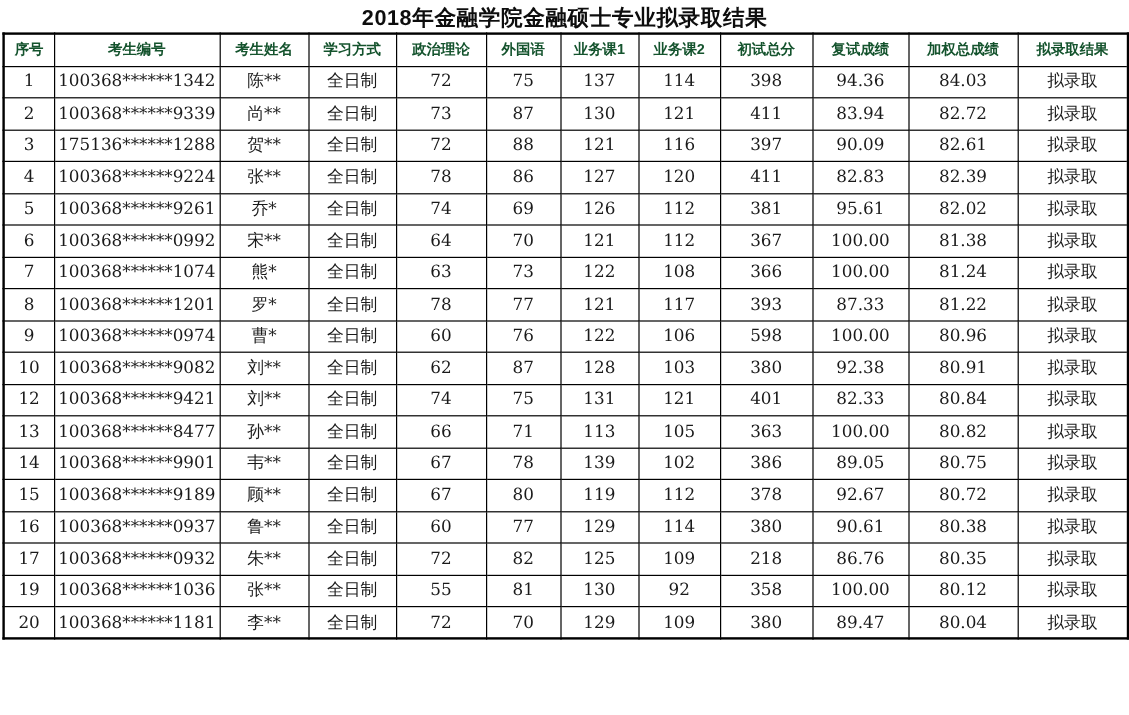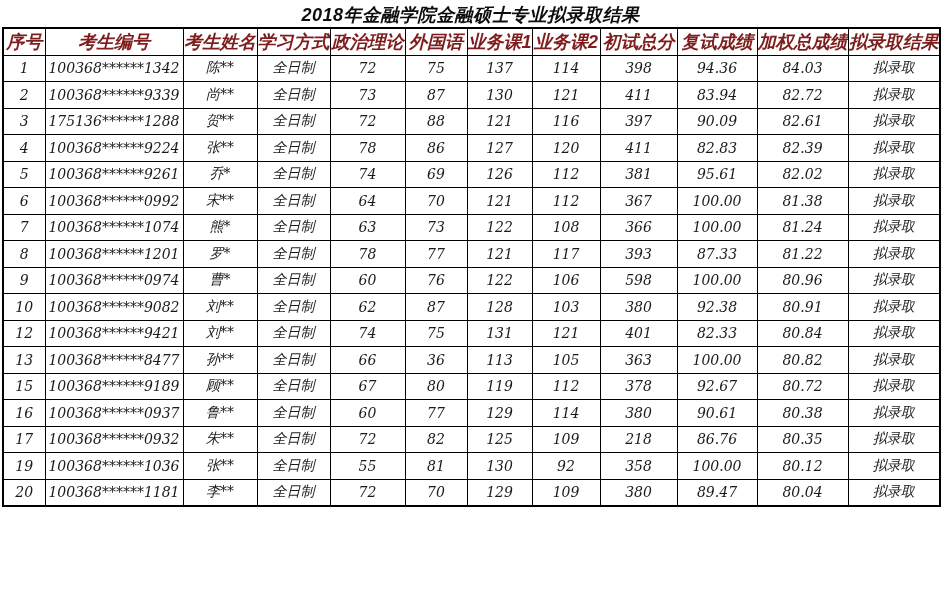--- a/index.html
+++ b/index.html
@@ -6,21 +6,20 @@
   html, body {
     width: 941px;
     background: #ffffff;
     font-family: "Liberation Sans", "DejaVu Sans", sans-serif;
   }
   .page {
     width: 941px;
     height: 596px;
     background: #ffffff;
     overflow: hidden;
-    font-style: italic;
   }
   .title {
     text-align: center;
     font-size: 18px;
     font-weight: bold;
     color: #0d0d0d;
     padding-top: 3px;
     height: 27px;
     line-height: 24px;
     letter-spacing: 0.5px;
@@ -29,23 +28,23 @@
   table.results {
     border-collapse: collapse;
     table-layout: fixed;
     margin-left: 2px;
     width: 937px;
     border: 2px solid #000000;
   }
   table.results th {
     border: 1px solid #000000;
     height: 27px;
-    font-size: 18px;
+    font-size: 12px;
     font-weight: bold;
-    color: #7f1d1d;
+    color: #14532d;
     text-align: center;
     vertical-align: middle;
     font-family: "Liberation Sans", "DejaVu Sans", sans-serif;
     overflow: hidden;
     white-space: nowrap;
   }
   table.results td {
     border: 1px solid #000000;
     height: 26.5px;
     font-size: 14px;
@@ -271,29 +270,43 @@
     <td>80.84</td>
     <td>拟录取</td>
   </tr>
 
   <tr>
     <td>13</td>
     <td>100368******8477</td>
     <td>孙**</td>
     <td>全日制</td>
     <td>66</td>
-    <td>36</td>
+    <td>71</td>
     <td>113</td>
     <td>105</td>
     <td>363</td>
     <td>100.00</td>
     <td>80.82</td>
     <td>拟录取</td>
   </tr>
 
+  <tr>
+    <td>14</td>
+    <td>100368******9901</td>
+    <td>韦**</td>
+    <td>全日制</td>
+    <td>67</td>
+    <td>78</td>
+    <td>139</td>
+    <td>102</td>
+    <td>386</td>
+    <td>89.05</td>
+    <td>80.75</td>
+    <td>拟录取</td>
+  </tr>
 
   <tr>
     <td>15</td>
     <td>100368******9189</td>
     <td>顾**</td>
     <td>全日制</td>
     <td>67</td>
     <td>80</td>
     <td>119</td>
     <td>112</td>

